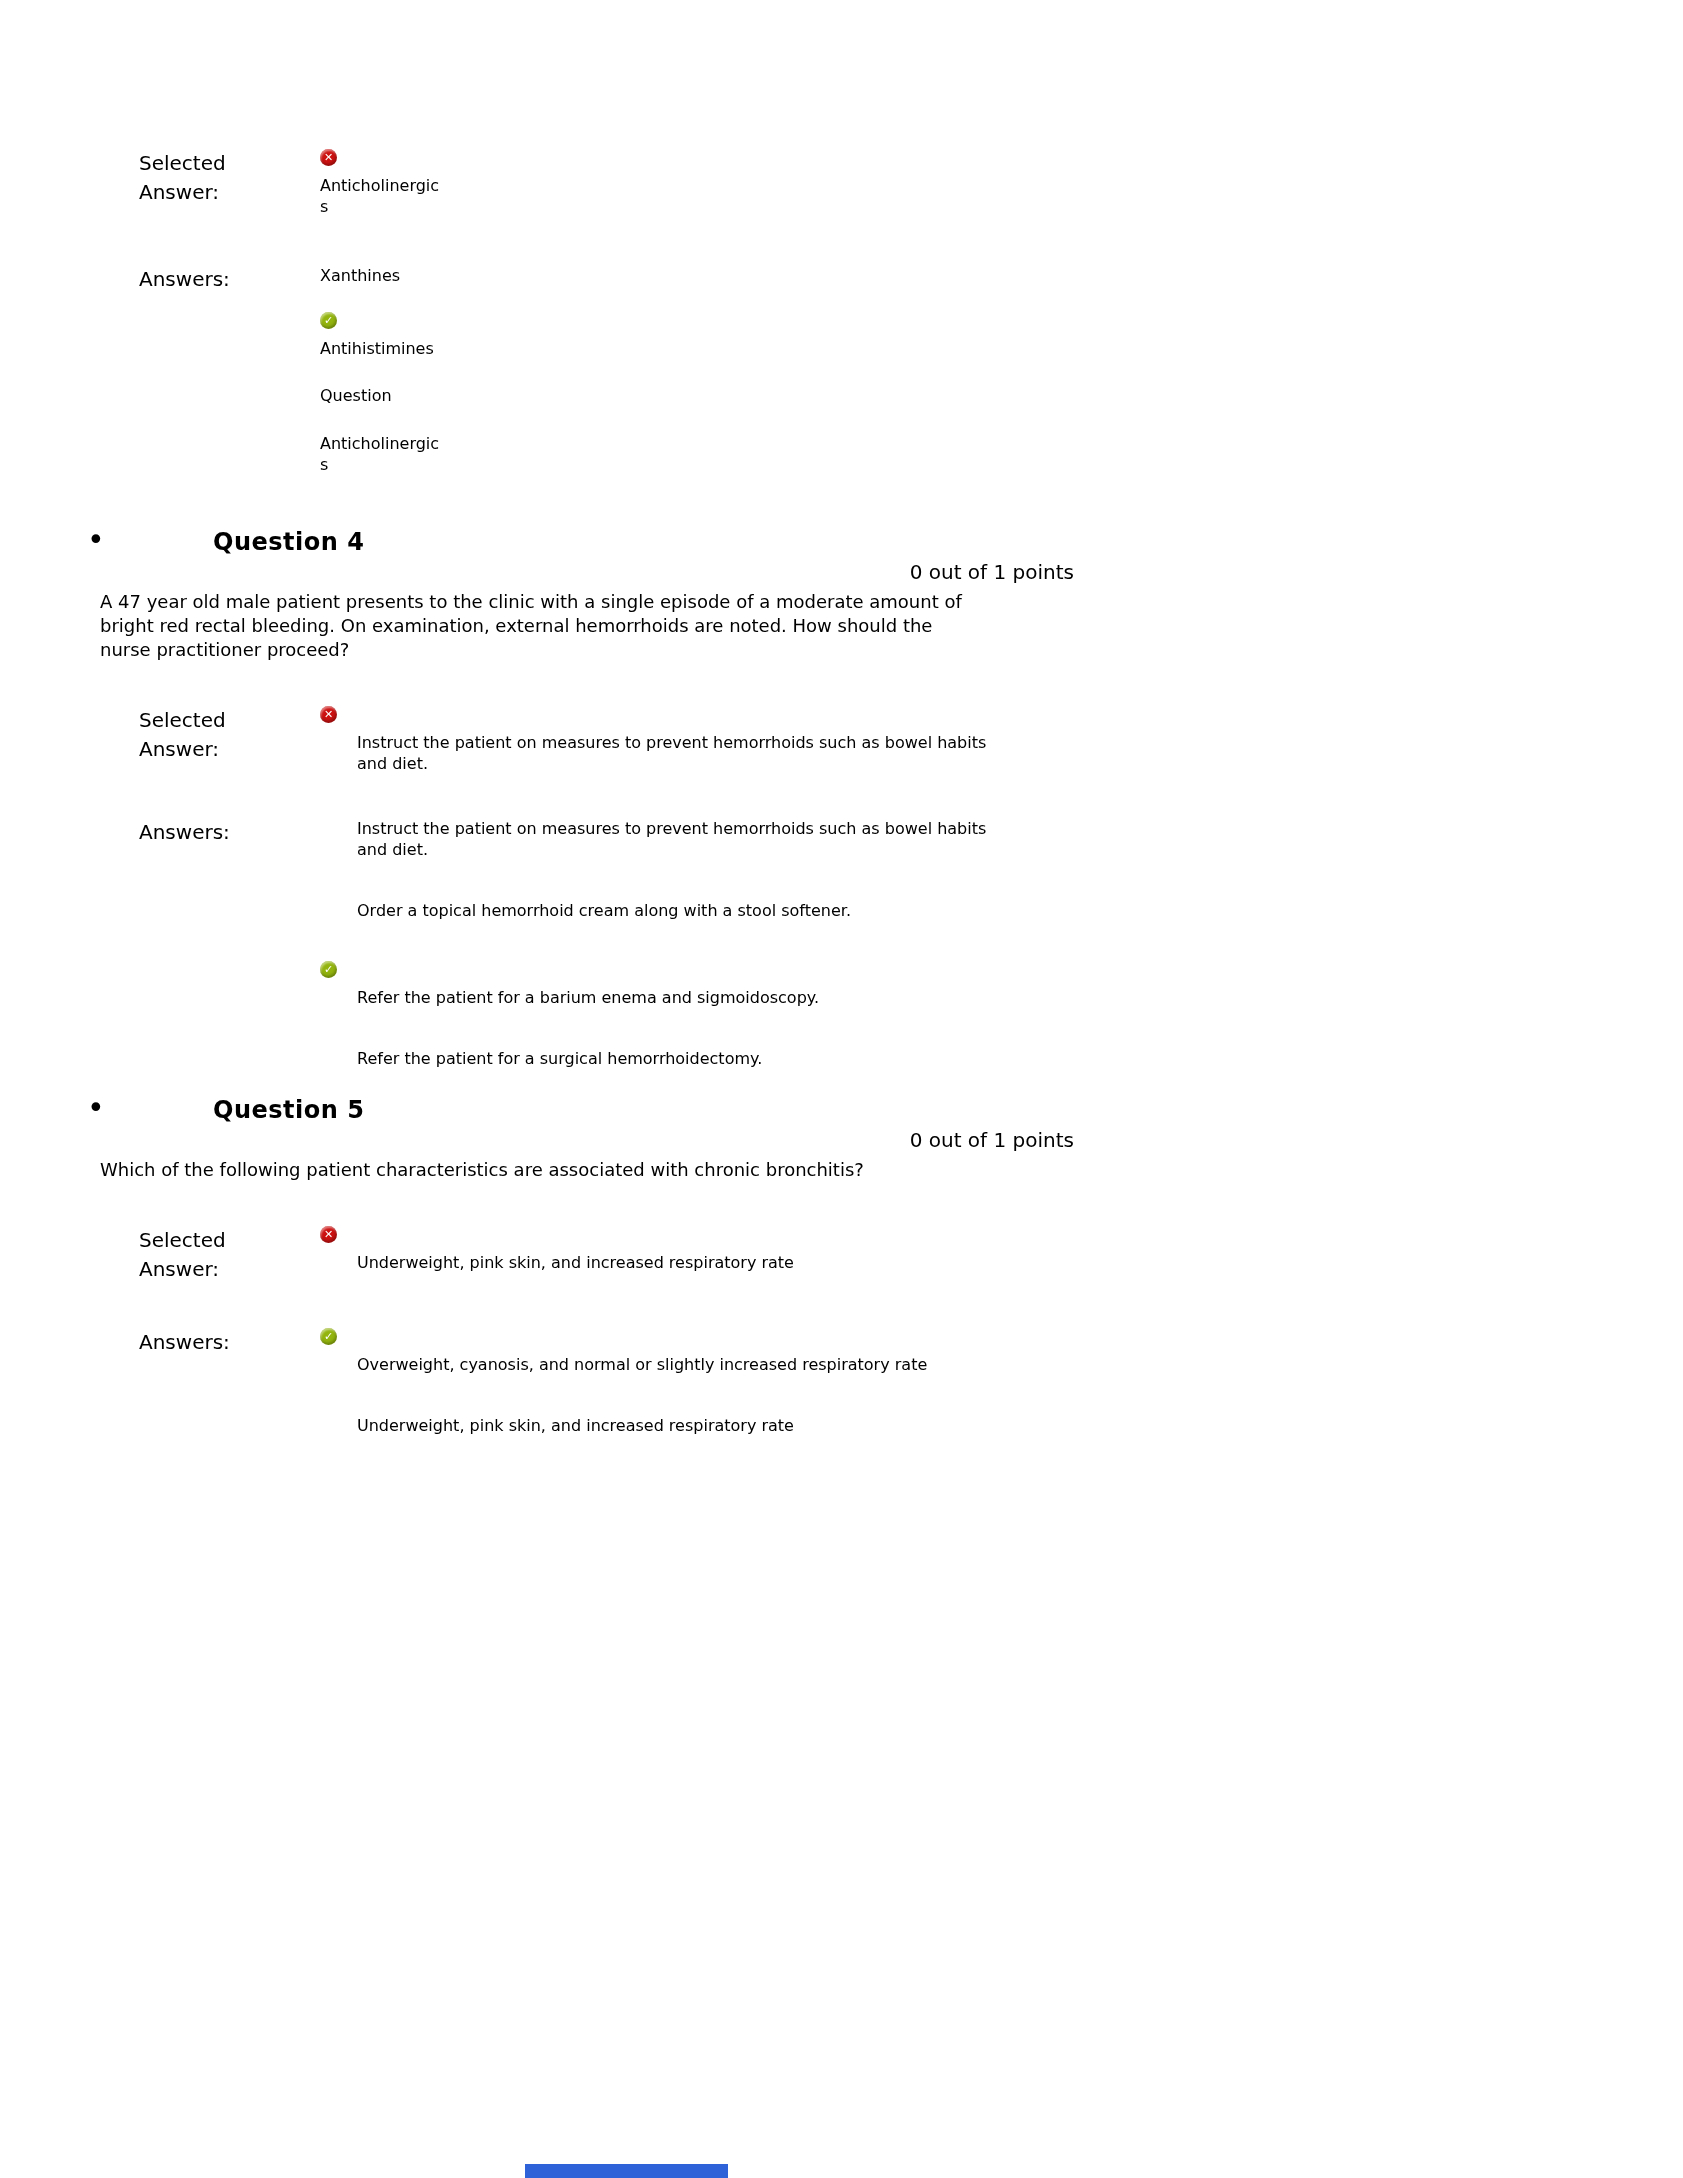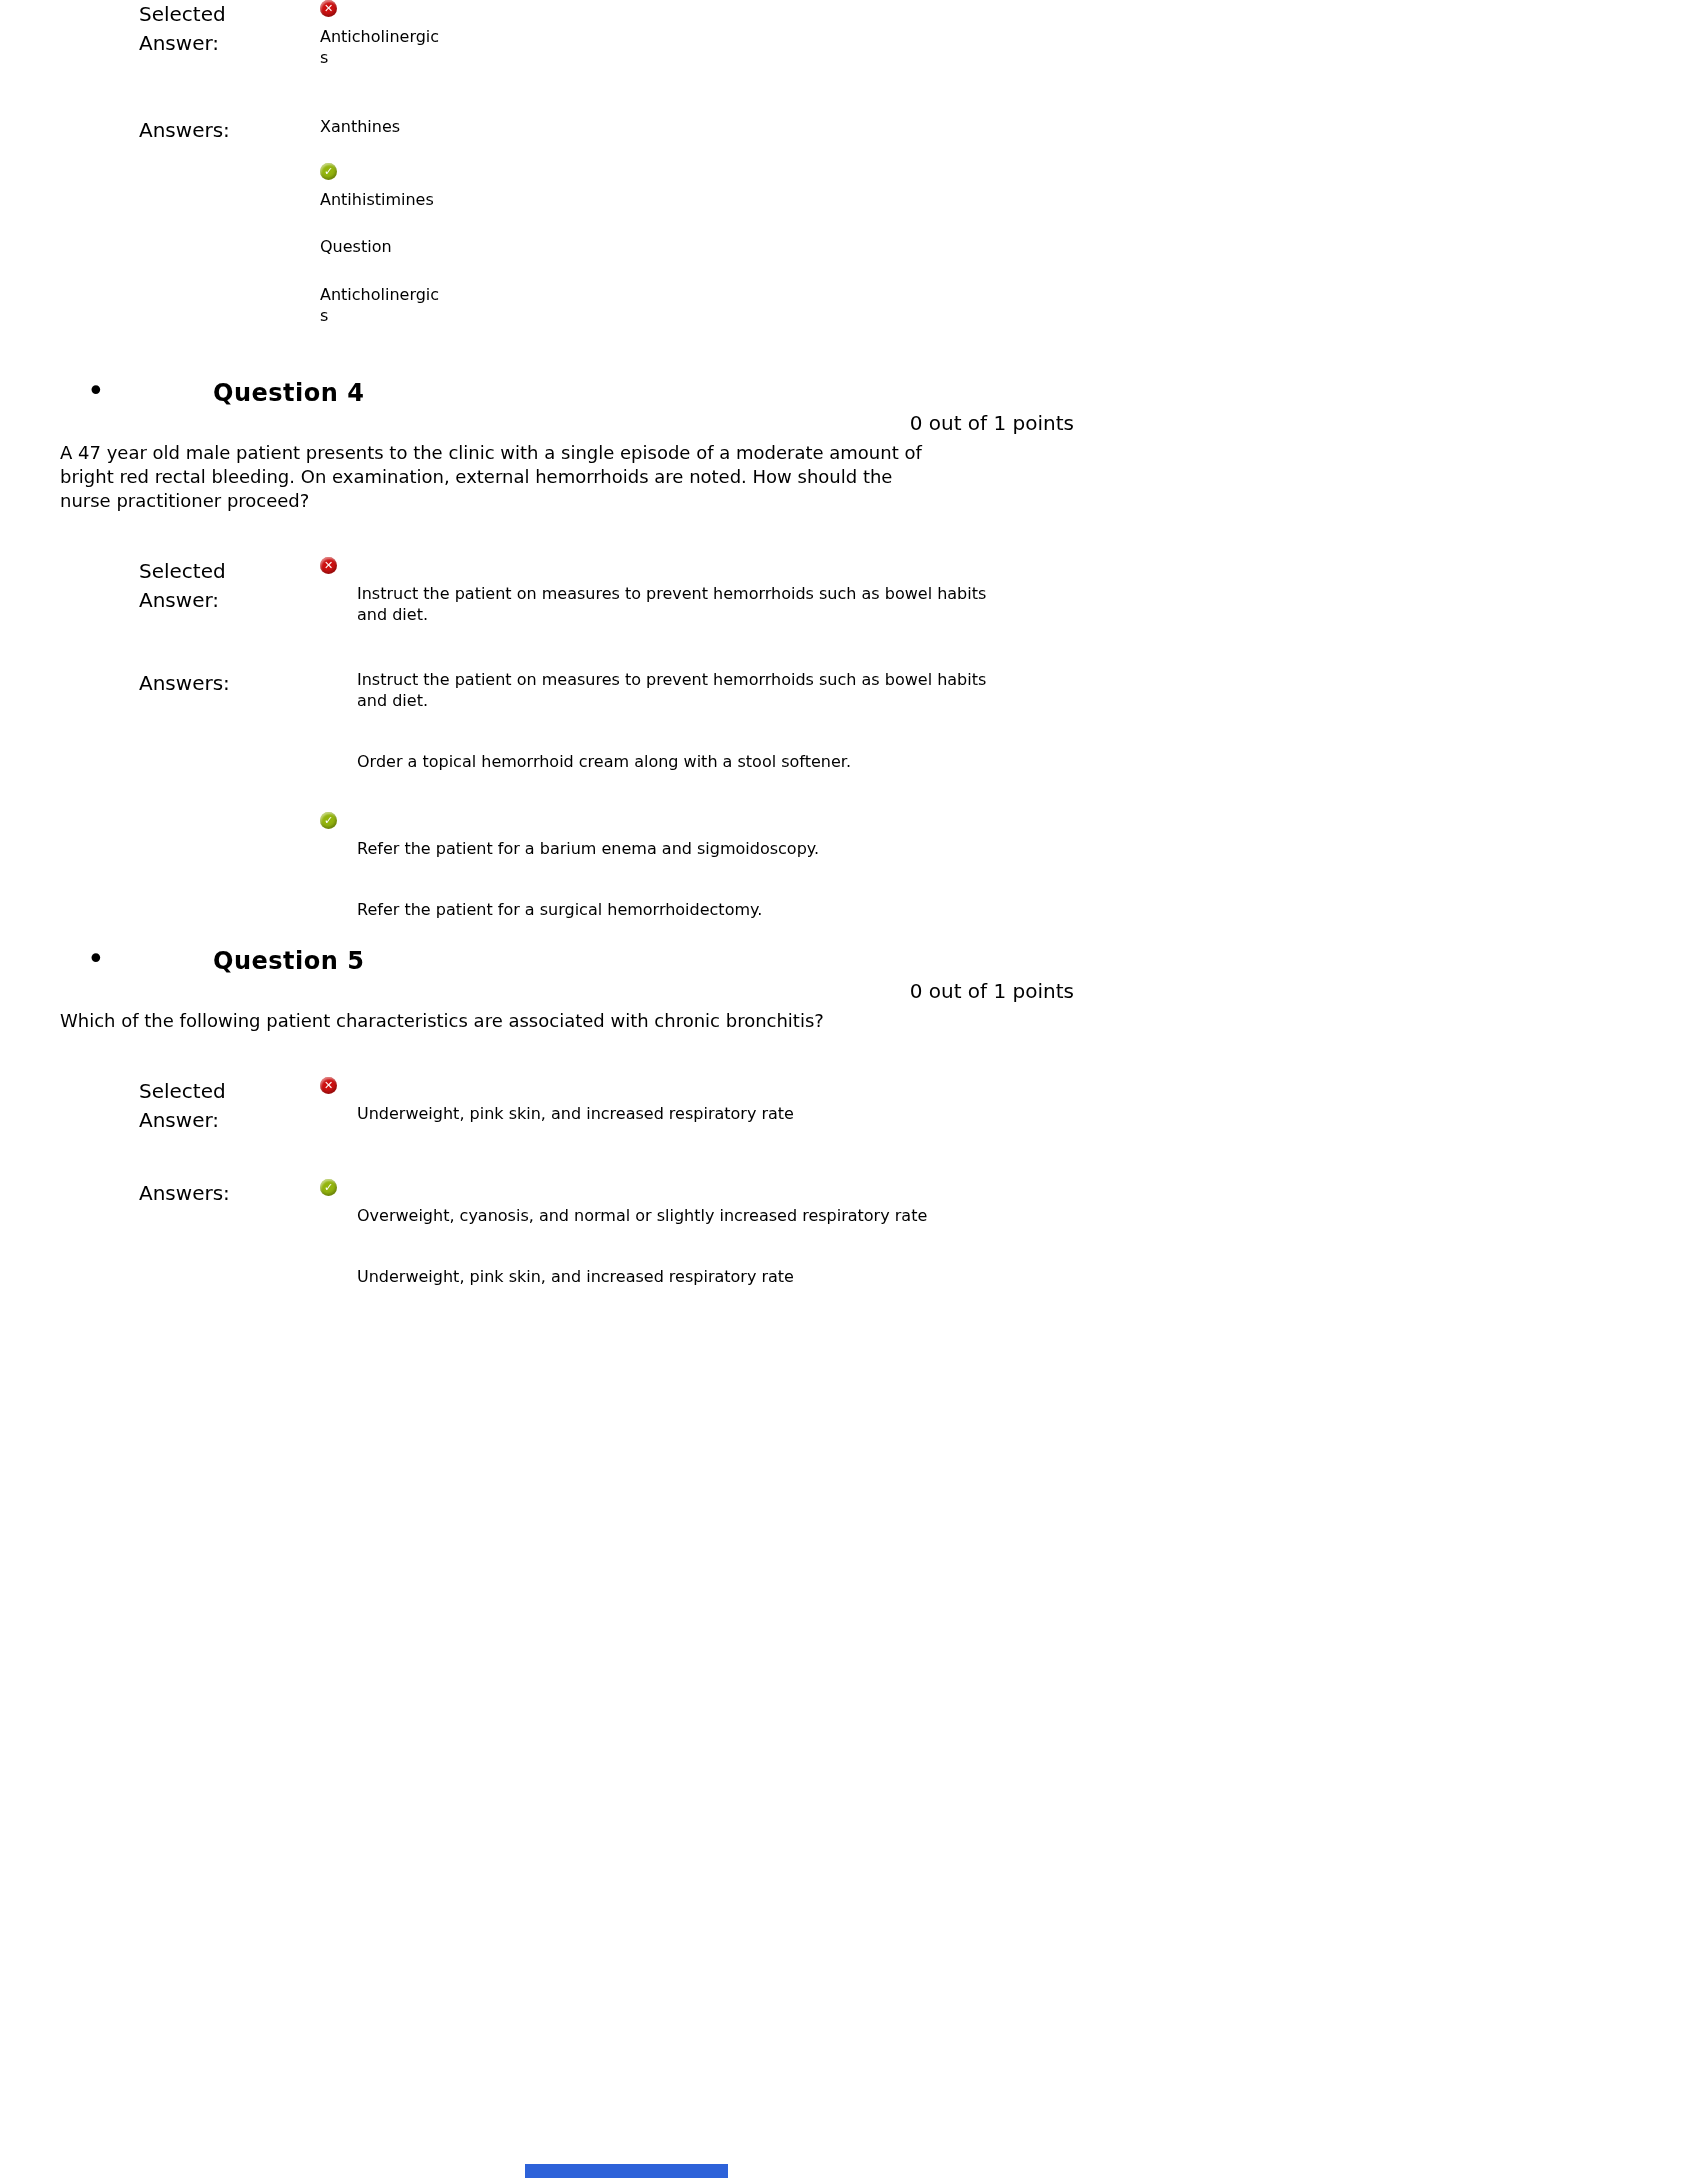--- a/index.html
+++ b/index.html
@@ -8,21 +8,21 @@
     background: #ffffff;
   }
   body {
     width: 1683px;
     height: 2178px;
     position: relative;
     overflow: hidden;
     font-family: "DejaVu Sans", "Liberation Sans", sans-serif;
     color: #000000;
   }
-  #page { }
+  #page { padding-top: 149px; }
 
   
   .q-header {
     display: flex;
     align-items: baseline;
     margin-top: 24px;
   }
   .q-bullet {
     margin-left: 87px;
     width: 126px;
@@ -35,21 +35,21 @@
     font-weight: bold;
     letter-spacing: 0.5px;
   }
   .points {
     width: 1074px;
     text-align: right;
     font-size: 20px;
     margin: 4px 0 6px 0;
   }
   .question-text {
-    margin-left: 60px;
+    margin-left: 100px;
     width: 871px;
     font-size: 18px;
     line-height: 1.33;
     margin-bottom: 44px;
   }
 
   
   .row {
     display: flex;
     align-items: flex-start;

